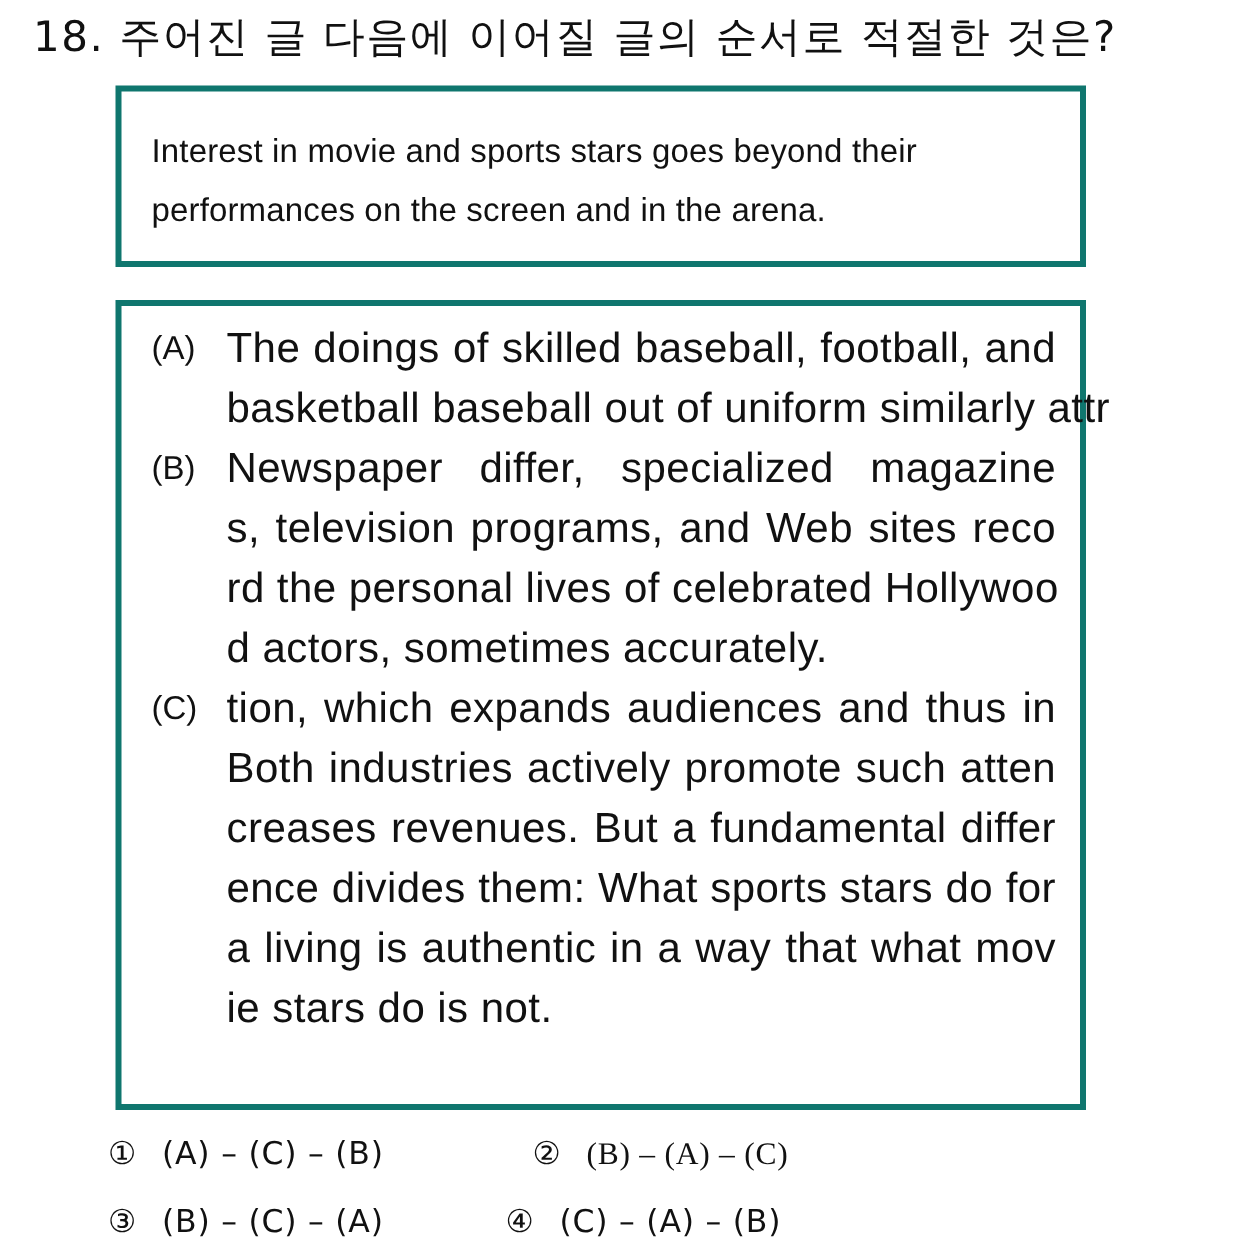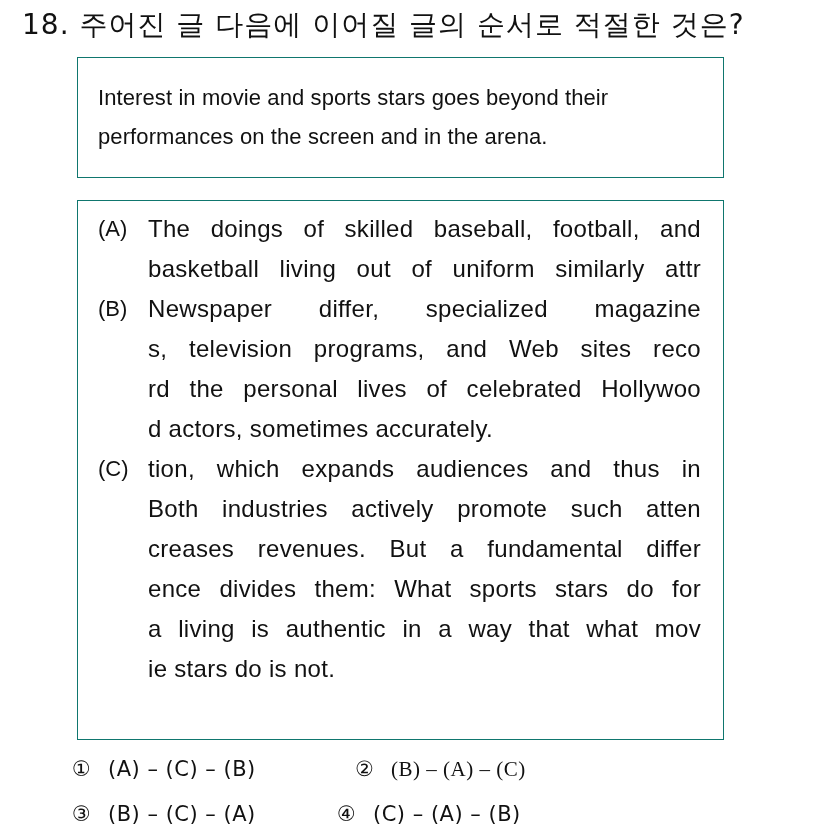--- a/index.html
+++ b/index.html
@@ -7,38 +7,38 @@
     width: 826px; height: 834px; position: relative; overflow: hidden;
     font-family: "DejaVu Sans", "Liberation Sans", sans-serif;
     color: #111111;
   }
   .question-title {
     position: absolute; left: 22px; top: 6px;
     font-size: 28px; letter-spacing: 1px; white-space: nowrap;
     font-family: "DejaVu Sans", sans-serif;
   }
   .box {
-    position: absolute; border: 1px solid #0f766e; box-sizing: border-box;
+    position: absolute; border: 4px solid #0f766e; box-sizing: border-box;
     background: #fff;
   }
   .intro-box { left: 77px; top: 57px; width: 647px; height: 121px; padding: 20px 18px 0 20px; }
   .intro-box .line {
     font-family: "Liberation Sans Narrow", "Liberation Sans", sans-serif;
     font-size: 22px; line-height: 39px; white-space: nowrap; letter-spacing: 0.1px;
     transform-origin: left center;
   }
   .passage-box { left: 77px; top: 200px; width: 647px; height: 540px; padding: 8px 18px 0 20px; }
   .para { position: relative; }
   .para .label {
     position: absolute; left: 0; top: 0;
     font-family: "Liberation Sans", sans-serif; font-size: 22px; line-height: 40px;
   }
   .para .text { margin-left: 50px; }
   .para .line {
-    font-family: "Liberation Sans", sans-serif; font-size: 24px; line-height: 40px;
+    font-family: "Liberation Sans", sans-serif; font-size: 28px; line-height: 40px;
     white-space: nowrap; text-align: justify; text-align-last: justify;
     width: 553px; letter-spacing: 0.3px;
   }
   .para .line.last { text-align-last: left; }
   .choices { position: absolute; left: 72px; top: 757px; width: 560px; }
   .choice {
     position: absolute; font-size: 21px; white-space: nowrap;
     font-family: "DejaVu Sans", sans-serif; letter-spacing: 0.5px;
   }
   .choice .num { display: inline-block; width: 36px; }
@@ -54,21 +54,21 @@
 <div class="box intro-box">
   <div class="line">Interest in movie and sports stars goes beyond their</div>
   <div class="line">performances on the screen and in the arena.</div>
 </div>
 
 <div class="box passage-box">
   <div class="para">
     <span class="label">(A)</span>
     <div class="text">
       <div class="line">The doings of skilled baseball, football, and</div>
-      <div class="line">basketball living out of uniform similarly attr</div>
+      <div class="line">basketball baseball out of uniform similarly attr</div>
     </div>
   </div>
   <div class="para">
     <span class="label">(B)</span>
     <div class="text">
       <div class="line">Newspaper differ, specialized magazine</div>
       <div class="line">s, television programs, and Web sites reco</div>
       <div class="line">rd the personal lives of celebrated Hollywoo</div>
       <div class="line last">d actors, sometimes accurately.</div>
     </div>

